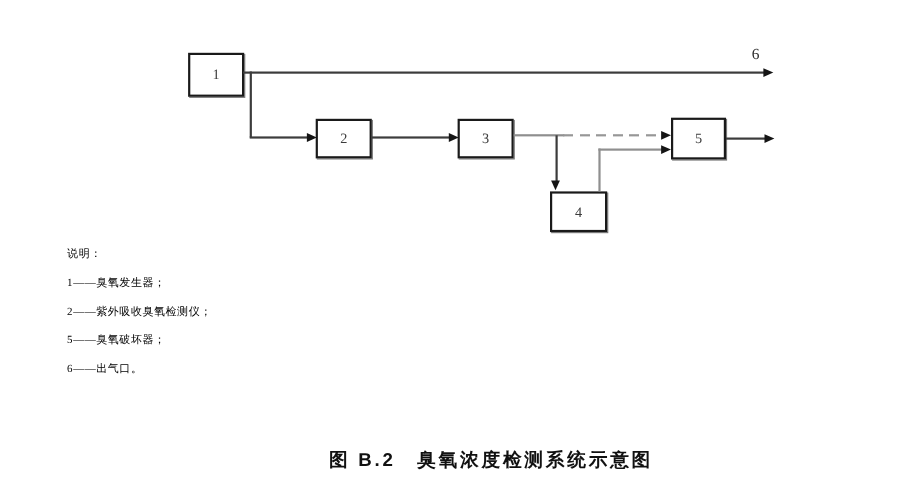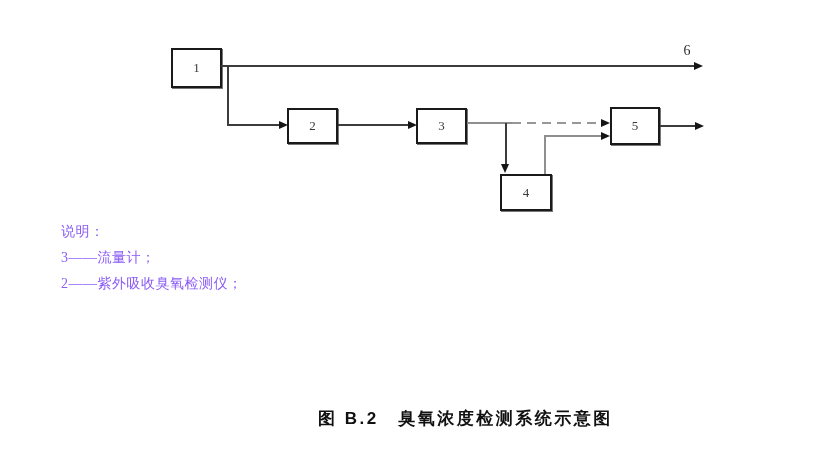--- a/index.html
+++ b/index.html
@@ -85,36 +85,35 @@
     position: absolute;
     left: 678px; top: 43px;
     width: 18px;
     text-align: center;
     font-size: 14px;
     color: #2a2a2a;
   }
   .legend {
     position: absolute;
     left: 61px; top: 219px;
-    font-size: 14px;
+    font-size: 10px;
     line-height: 26px;
     letter-spacing: 0.5px;
-    color: #8b5cf6;
+    color: #000000;
   }
   .legend div { white-space: nowrap; }
   .caption {
     position: absolute;
     left: 299px; top: 407px;
     font-family: "Liberation Sans", "DejaVu Sans", sans-serif;
     font-weight: bold;
     font-size: 17px;
     letter-spacing: 2.5px;
     color: #111111;
     white-space: nowrap;
-    margin-left: 19px;
   }
 </style>
 </head>
 <body>
 
 <div class="page">
 
   <div>
 
     <div class="box b1">
@@ -150,19 +149,21 @@
     <div class="ar ar-right ar-b5a"></div>
     <div class="ar ar-down  ar-b4"></div>
     <div class="ar ar-right ar-b5b"></div>
     <div class="ar ar-right ar-out"></div>
 
     <div class="lbl6">6</div>
   </div>
 
   <div class="legend">
     <div>说明：</div>
-    <div>3——流量计；</div>
+    <div>1——臭氧发生器；</div>
     <div>2——紫外吸收臭氧检测仪；</div>
+    <div>5——臭氧破坏器；</div>
+    <div>6——出气口。</div>
   </div>
 
   <div class="caption">图 B.2　臭氧浓度检测系统示意图</div>
 
 </div>
 
 </body></html>

